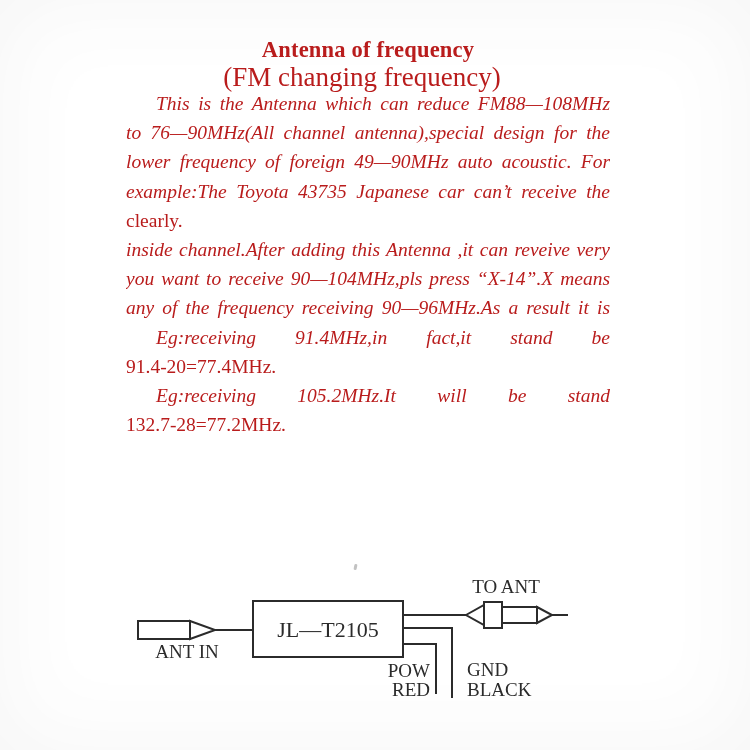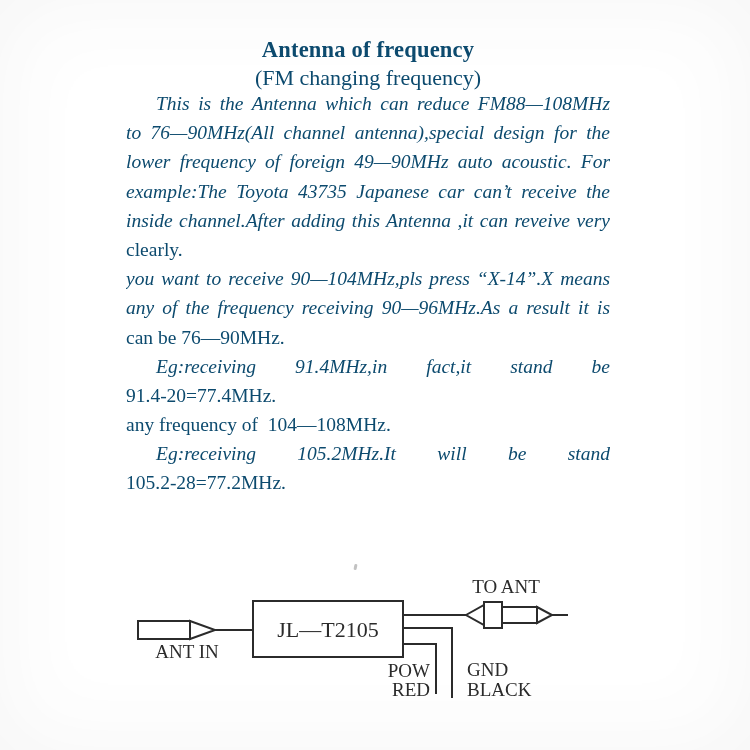--- a/index.html
+++ b/index.html
@@ -7,30 +7,30 @@
     width:750px; height:750px;
     background:#f6f6f4;
     font-family:"Liberation Serif","DejaVu Serif",serif;
     overflow:hidden;
   }
   .page {
     position:relative;
     width:750px; height:750px;
     background:#ffffff;
     box-shadow: inset 0 0 90px rgba(80,80,80,0.06);
-    color:#0c4a6e;
+    color:#b91c1c;
   }
   .doc-title {
     position:absolute; top:36px; left:126px; width:484px;
     text-align:center; font-weight:bold; font-size:22.5px; line-height:28px;
     letter-spacing:0.2px;
   }
   .doc-subtitle {
-    position:absolute; top:63px; left:126px; width:484px;
-    text-align:center; font-weight:normal; font-size:22px; line-height:29px;
+    position:absolute; top:63px; left:120px; width:484px;
+    text-align:center; font-weight:normal; font-size:27px; line-height:29px;
   }
   .body-text {
     position:absolute; left:126px; top:89px; width:484px;
     font-size:19.5px; line-height:29.2px;
   }
   .line { height:29.2px; overflow:hidden; white-space:normal; }
   .line.just { text-align:justify; text-align-last:justify;font-style:italic; }
   .line.plain { text-align:left; text-align-last:left; }
   .line.indent { text-indent:30px; }
   .diagram {
@@ -53,30 +53,28 @@
 
   <div class="doc-title">Antenna of frequency</div>
   <div class="doc-subtitle">(FM changing frequency)</div>
 
   <div class="body-text">
 
   <div class="line indent just">This is the Antenna which can reduce FM88—108MHz</div>
       <div class="line just">to 76—90MHz(All channel antenna),special design for the</div>
       <div class="line just">lower frequency of foreign 49—90MHz auto acoustic. For</div>
       <div class="line just">example:The Toyota 43735 Japanese car can’t receive the</div>
+      <div class="line plain">clearly.</div>
       <div class="line just">inside channel.After adding this Antenna ,it can reveive very</div>
-      <div class="line plain">clearly.</div>
       <div class="line just">you want to receive 90—104MHz,pls press “X-14”.X means</div>
       <div class="line just">any of the frequency receiving 90—96MHz.As a result it is</div>
-      <div class="line plain">can be 76—90MHz.</div>
       <div class="line indent just">Eg:receiving 91.4MHz,in fact,it stand be</div>
       <div class="line plain">91.4-20=77.4MHz.</div>
-      <div class="line plain">any frequency of &nbsp;104—108MHz.</div>
       <div class="line indent just">Eg:receiving 105.2MHz.It will be stand</div>
-      <div class="line plain">105.2-28=77.2MHz.</div>
+      <div class="line plain">132.7-28=77.2MHz.</div>
     </div>
 
   <div class="speck"></div>
 
   <svg class="diagram" width="560" height="145" viewBox="0 0 560 145" fill="none" stroke="#2b2b2b" stroke-width="2">
 
     <g>
       <rect x="38" y="51" width="52" height="18" fill="#ffffff"></rect>
       <polygon points="90,51 115,60 90,69" fill="#ffffff"></polygon>
     </g>

